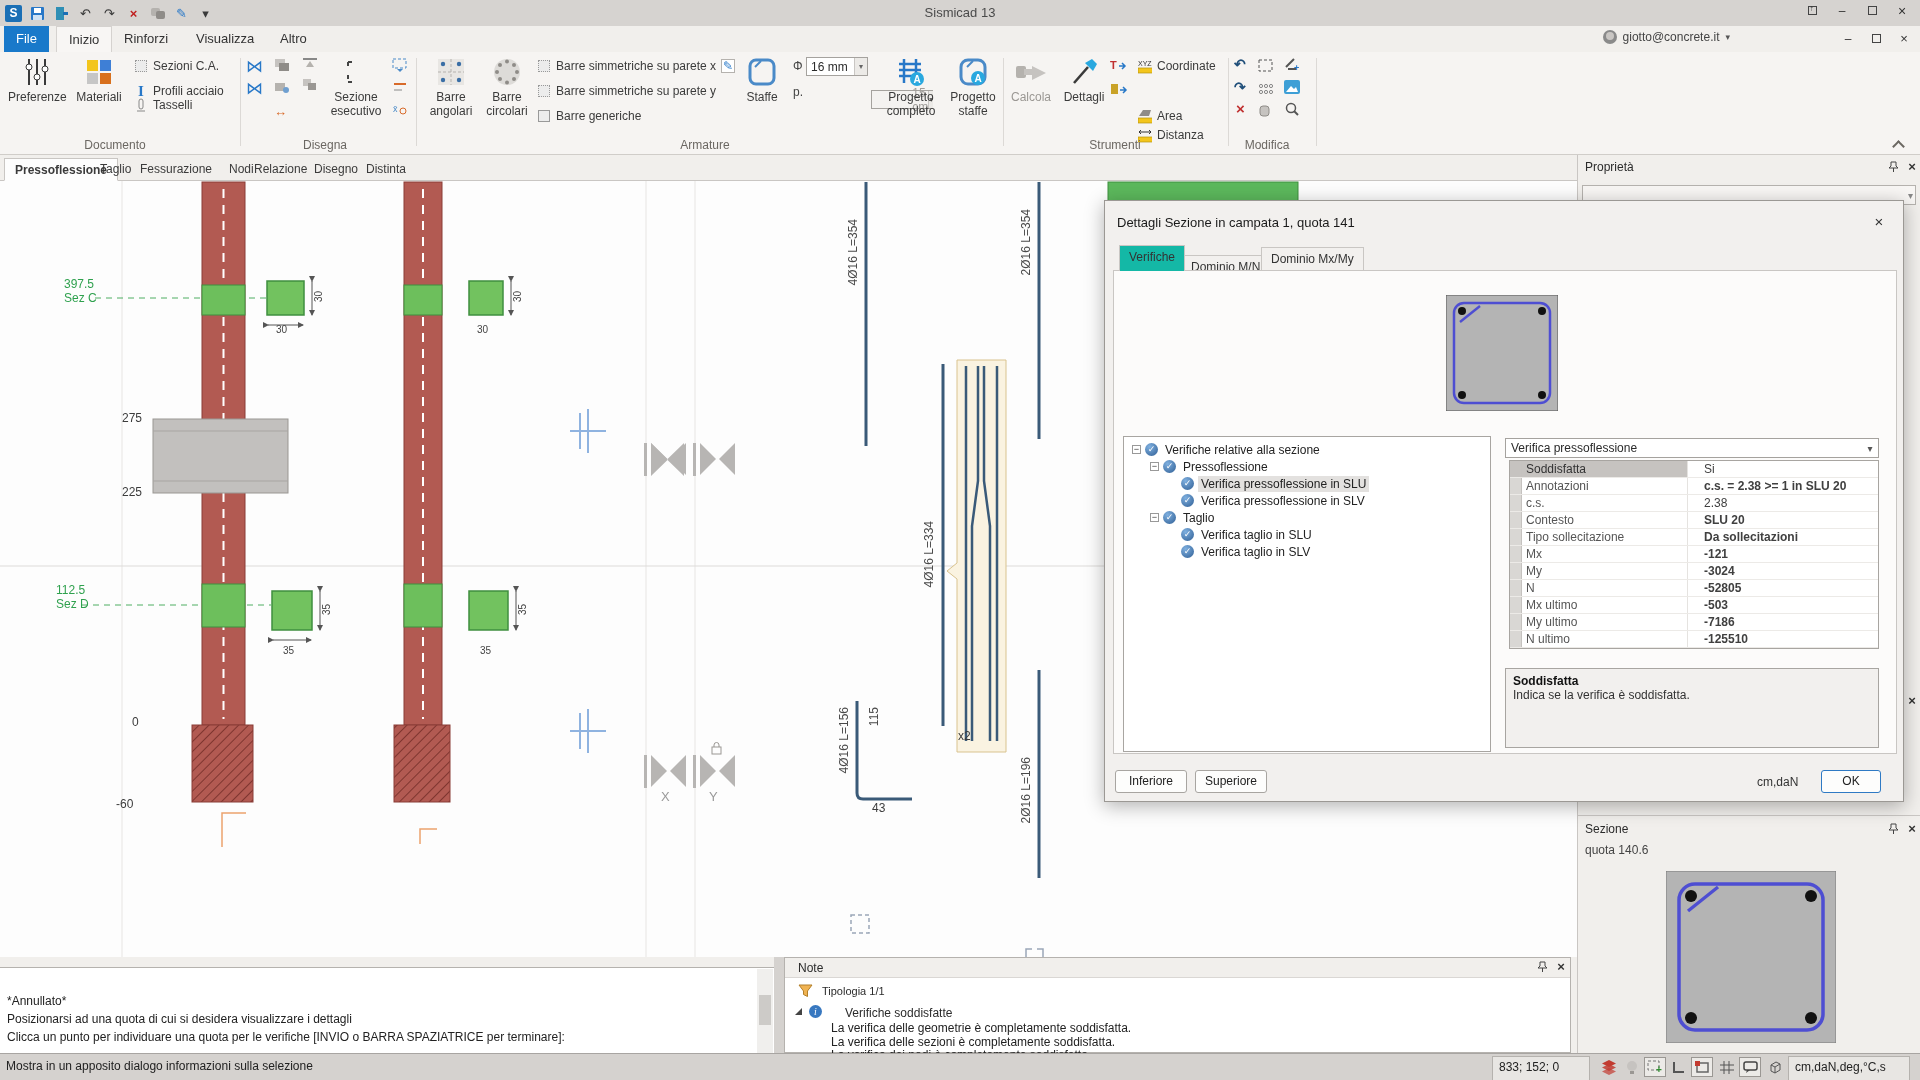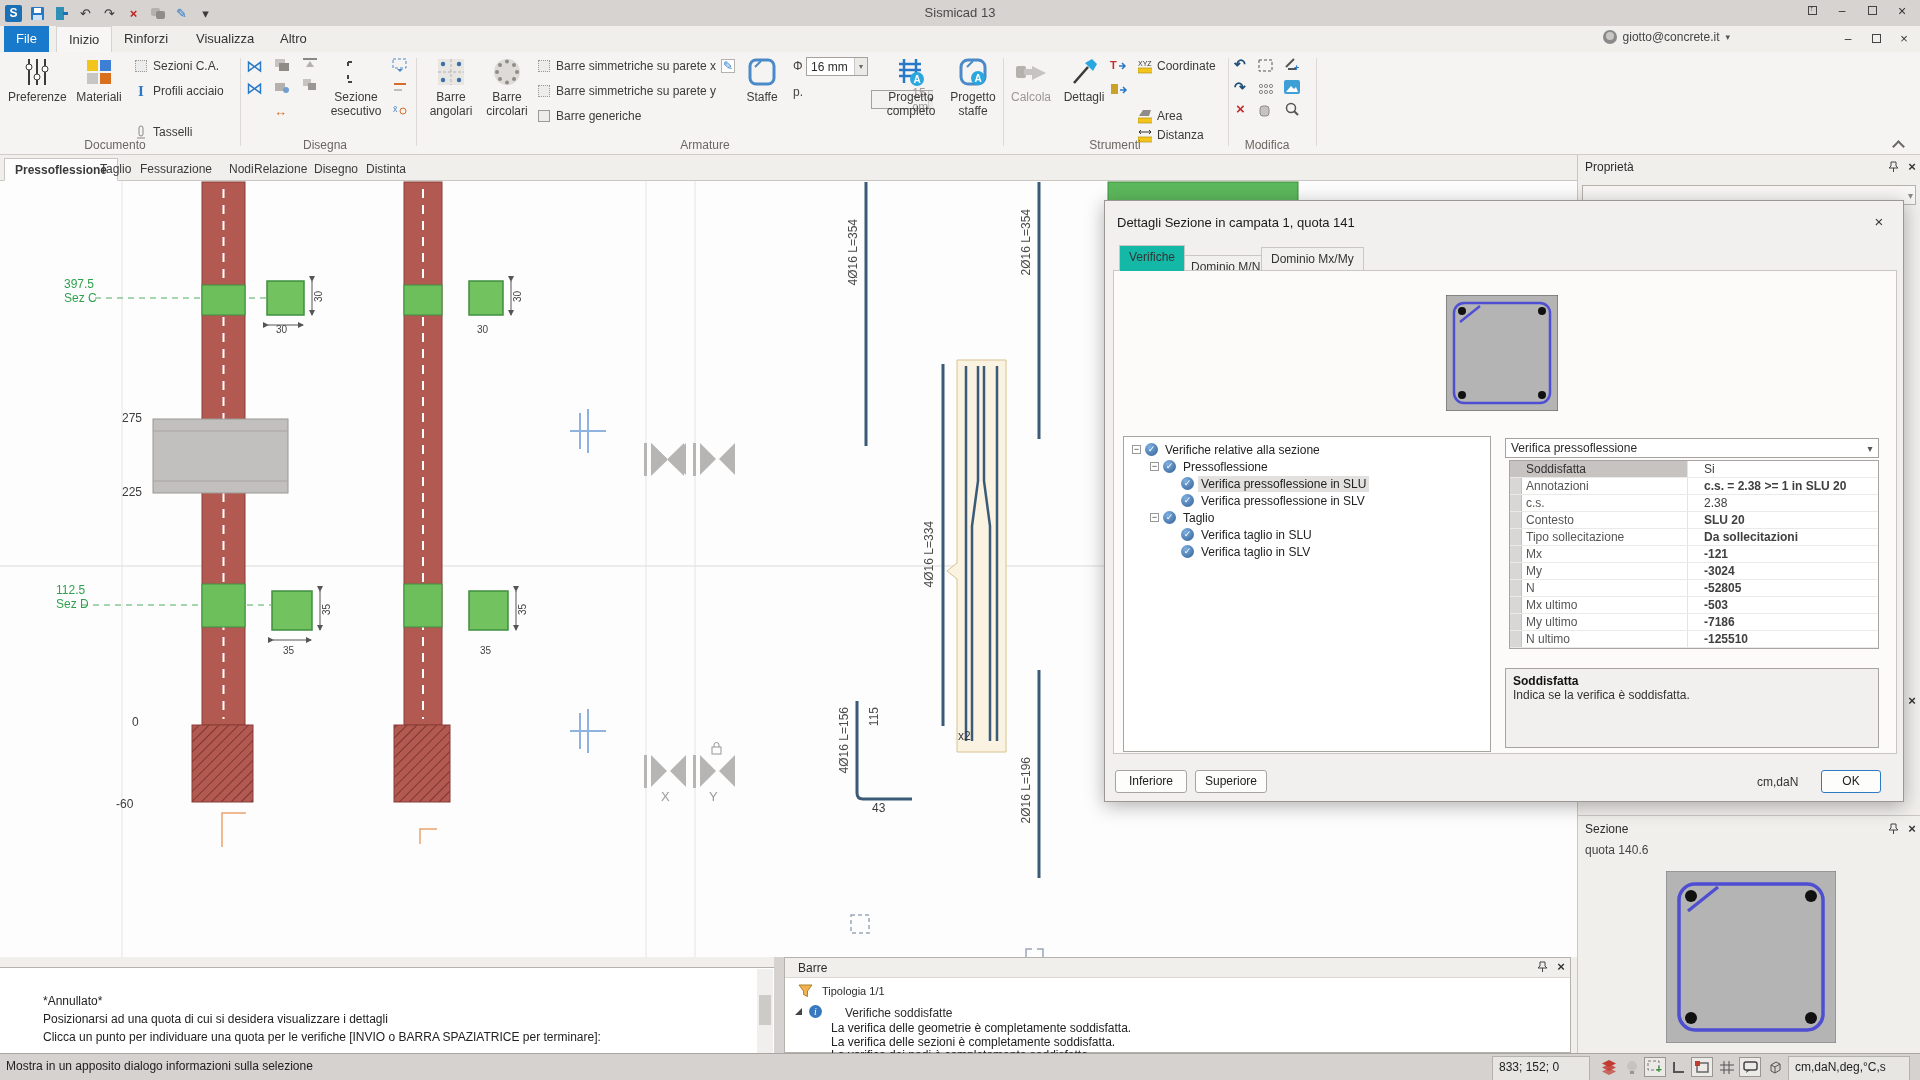--- a/index.html
+++ b/index.html
@@ -87,21 +87,21 @@
   .phead { position:absolute; left:0; width:343px; height:22px; }
   .phead .pt { position:absolute; left:7px; top:3px; font-size:12px; color:#2b2b2b; }
   .pinbtn { position:absolute; top:4px; width:14px; height:14px; }
   .xbtn { position:absolute; top:2px; width:16px; height:16px; text-align:center; line-height:16px; font-size:13px; font-weight:bold; color:#333; }
   #sb-combo { left:4px; top:30px; width:334px; height:20px; background:#f8f6f4; border:1px solid #b5b2ae; }
   #sb-combo .cb { position:absolute; right:2px; top:4px; font-size:10px; color:#888; }
   .pdivider { position:absolute; left:0; width:343px; height:1px; background:#c9c6c3; }
 
   
   #cmdpanel { left:0; top:967px; width:774px; height:86px; background:#fff; border-top:1px solid #b5b2ae; }
-  .cmdline { position:absolute; left:7px; font-size:12px; color:#222; white-space:nowrap;margin-left:36px; }
+  .cmdline { position:absolute; left:7px; font-size:12px; color:#222; white-space:nowrap; }
   #cmdscroll { left:757px; top:1px; width:16px; height:84px; background:#f0efed; }
   #cmdscroll .thumb { position:absolute; left:2px; top:26px; width:12px; height:30px; background:#cdcbc8; }
   #splitter { left:774px; top:957px; width:10px; height:96px; background:#d5d2cf; }
   #notepanel { left:784px; top:957px; width:787px; height:96px; background:#fff; border:1px solid #b5b2ae; }
   #notehead { left:0; top:0; width:785px; height:20px; background:#f1efec; border-bottom:1px solid #dad7d4; }
   .noteline { position:absolute; left:46px; font-size:12px; color:#222; }
   .itri { width:0; height:0; border-bottom:7px solid #444; border-left:7px solid transparent; }
   .infoico { width:13px; height:13px; border-radius:50%; background:#3878c0; color:#fff; font-size:10px; font-style:italic; font-family:"Liberation Serif",serif; text-align:center; line-height:13px; }
 
   
@@ -201,21 +201,21 @@
     <div class="smallrow" style="left:134px; top:6px;">
       <span class="sicon">
           <span class="dotsq"></span>
         </span>
       <span>Sezioni C.A.</span>
     </div>
     <div class="smallrow" style="left:134px; top:31px;">
       <span class="sicon" style="color:#2878c8;font-family:'Liberation Serif',serif;font-weight:bold;font-size:15px;">I</span>
       <span>Profili acciaio</span>
     </div>
-    <div class="smallrow" style="left:134px; top:72px;text-align:right;">
+    <div class="smallrow" style="left:134px; top:45px;text-align:right;">
       <span class="sicon">
           <svg width="10" height="14">
             <rect x="3" y="1" width="4" height="10" rx="2" fill="none" stroke="#888"></rect>
             <line x1="1" y1="13" x2="9" y2="13" stroke="#888"></line>
           </svg>
         </span>
       <span>Tasselli</span>
     </div>
     <div class="glabel" style="left:60px;width:110px;">Documento</div>
     <div class="gsep" style="left:240px;"></div>
@@ -665,21 +665,21 @@
     <div class="cmdline" style="top:26px;">*Annullato*</div>
     <div class="cmdline" style="top:44px;">Posizionarsi ad una quota di cui si desidera visualizzare i dettagli</div>
     <div class="cmdline" style="top:62px;">Clicca un punto per individuare una quota per le verifiche [INVIO o BARRA SPAZIATRICE per terminare]:</div>
     <div class="abs" id="cmdscroll">
         <span class="thumb"></span>
       </div>
   </div>
   <div class="abs" id="splitter"></div>
   <div class="abs" id="notepanel">
     <div class="abs" id="notehead">
-      <span class="abs" style="left:13px; top:3px;">Barre</span>
+      <span class="abs" style="left:13px; top:3px;">Note</span>
       <span class="pinbtn" style="left:752px; top:3px;"><svg width="11" height="12">
             <path d="M3 1 h5 v4 l2 2 H1 l2-2 Z" fill="none" stroke="#444"></path>
             <line x1="5.5" y1="7" x2="5.5" y2="11" stroke="#444"></line>
           </svg></span>
       <span class="xbtn" style="left:768px; top:1px;">×</span>
     </div>
     <span class="abs" style="left:13px; top:26px;"><svg width="15" height="14">
           <path d="M1 1 H14 L9.5 7 V12.5 L5.5 10.5 V7 Z" fill="#f0b352" stroke="#b37f28"></path>
         </svg></span>
     <span class="abs" style="left:37px; top:27px; font-size:11px;">Tipologia 1/1</span>

